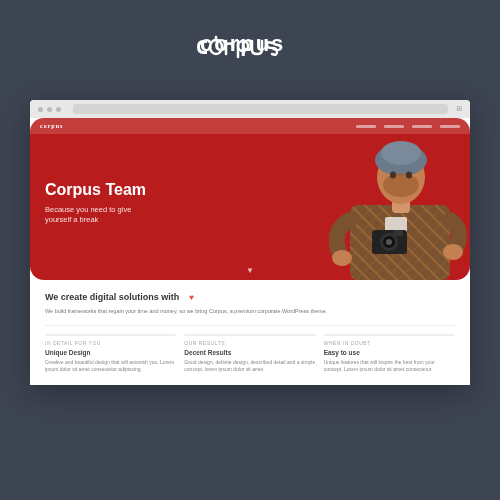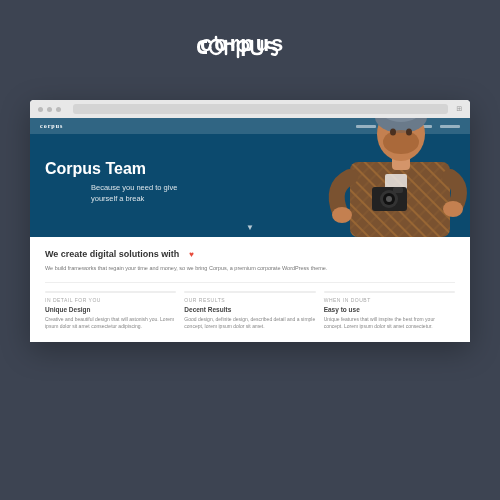--- a/index.html
+++ b/index.html
@@ -76,26 +76,27 @@
     }
 
     .browser-btn {
       font-size: 7px;
       color: #999;
       margin-left: 4px;
     }
 
     
     .hero {
-      background: #0c4a6e;
-      height: 119px;
+      background: #b91c1c;
+      height: 162px;
       position: relative;
       overflow: hidden;
       display: flex;
       align-items: center;
+      border-radius: 14px;
     }
 
     .hero-nav {
       position: absolute;
       top: 0;
       left: 0;
       right: 0;
       height: 16px;
       display: flex;
       align-items: center;
@@ -138,21 +139,20 @@
       line-height: 1.2;
       margin-bottom: 5px;
     }
 
     .hero-subtitle {
       font-size: 7.5px;
       color: rgba(255,255,255,0.85);
       font-family: 'Arial', sans-serif;
       line-height: 1.4;
       max-width: 100px;
-      margin-left: 46px;
     }
 
     .hero-person {
       position: absolute;
       right: -10px;
       bottom: 0;
       height: 155px;
       display: flex;
       align-items: flex-end;
     }

